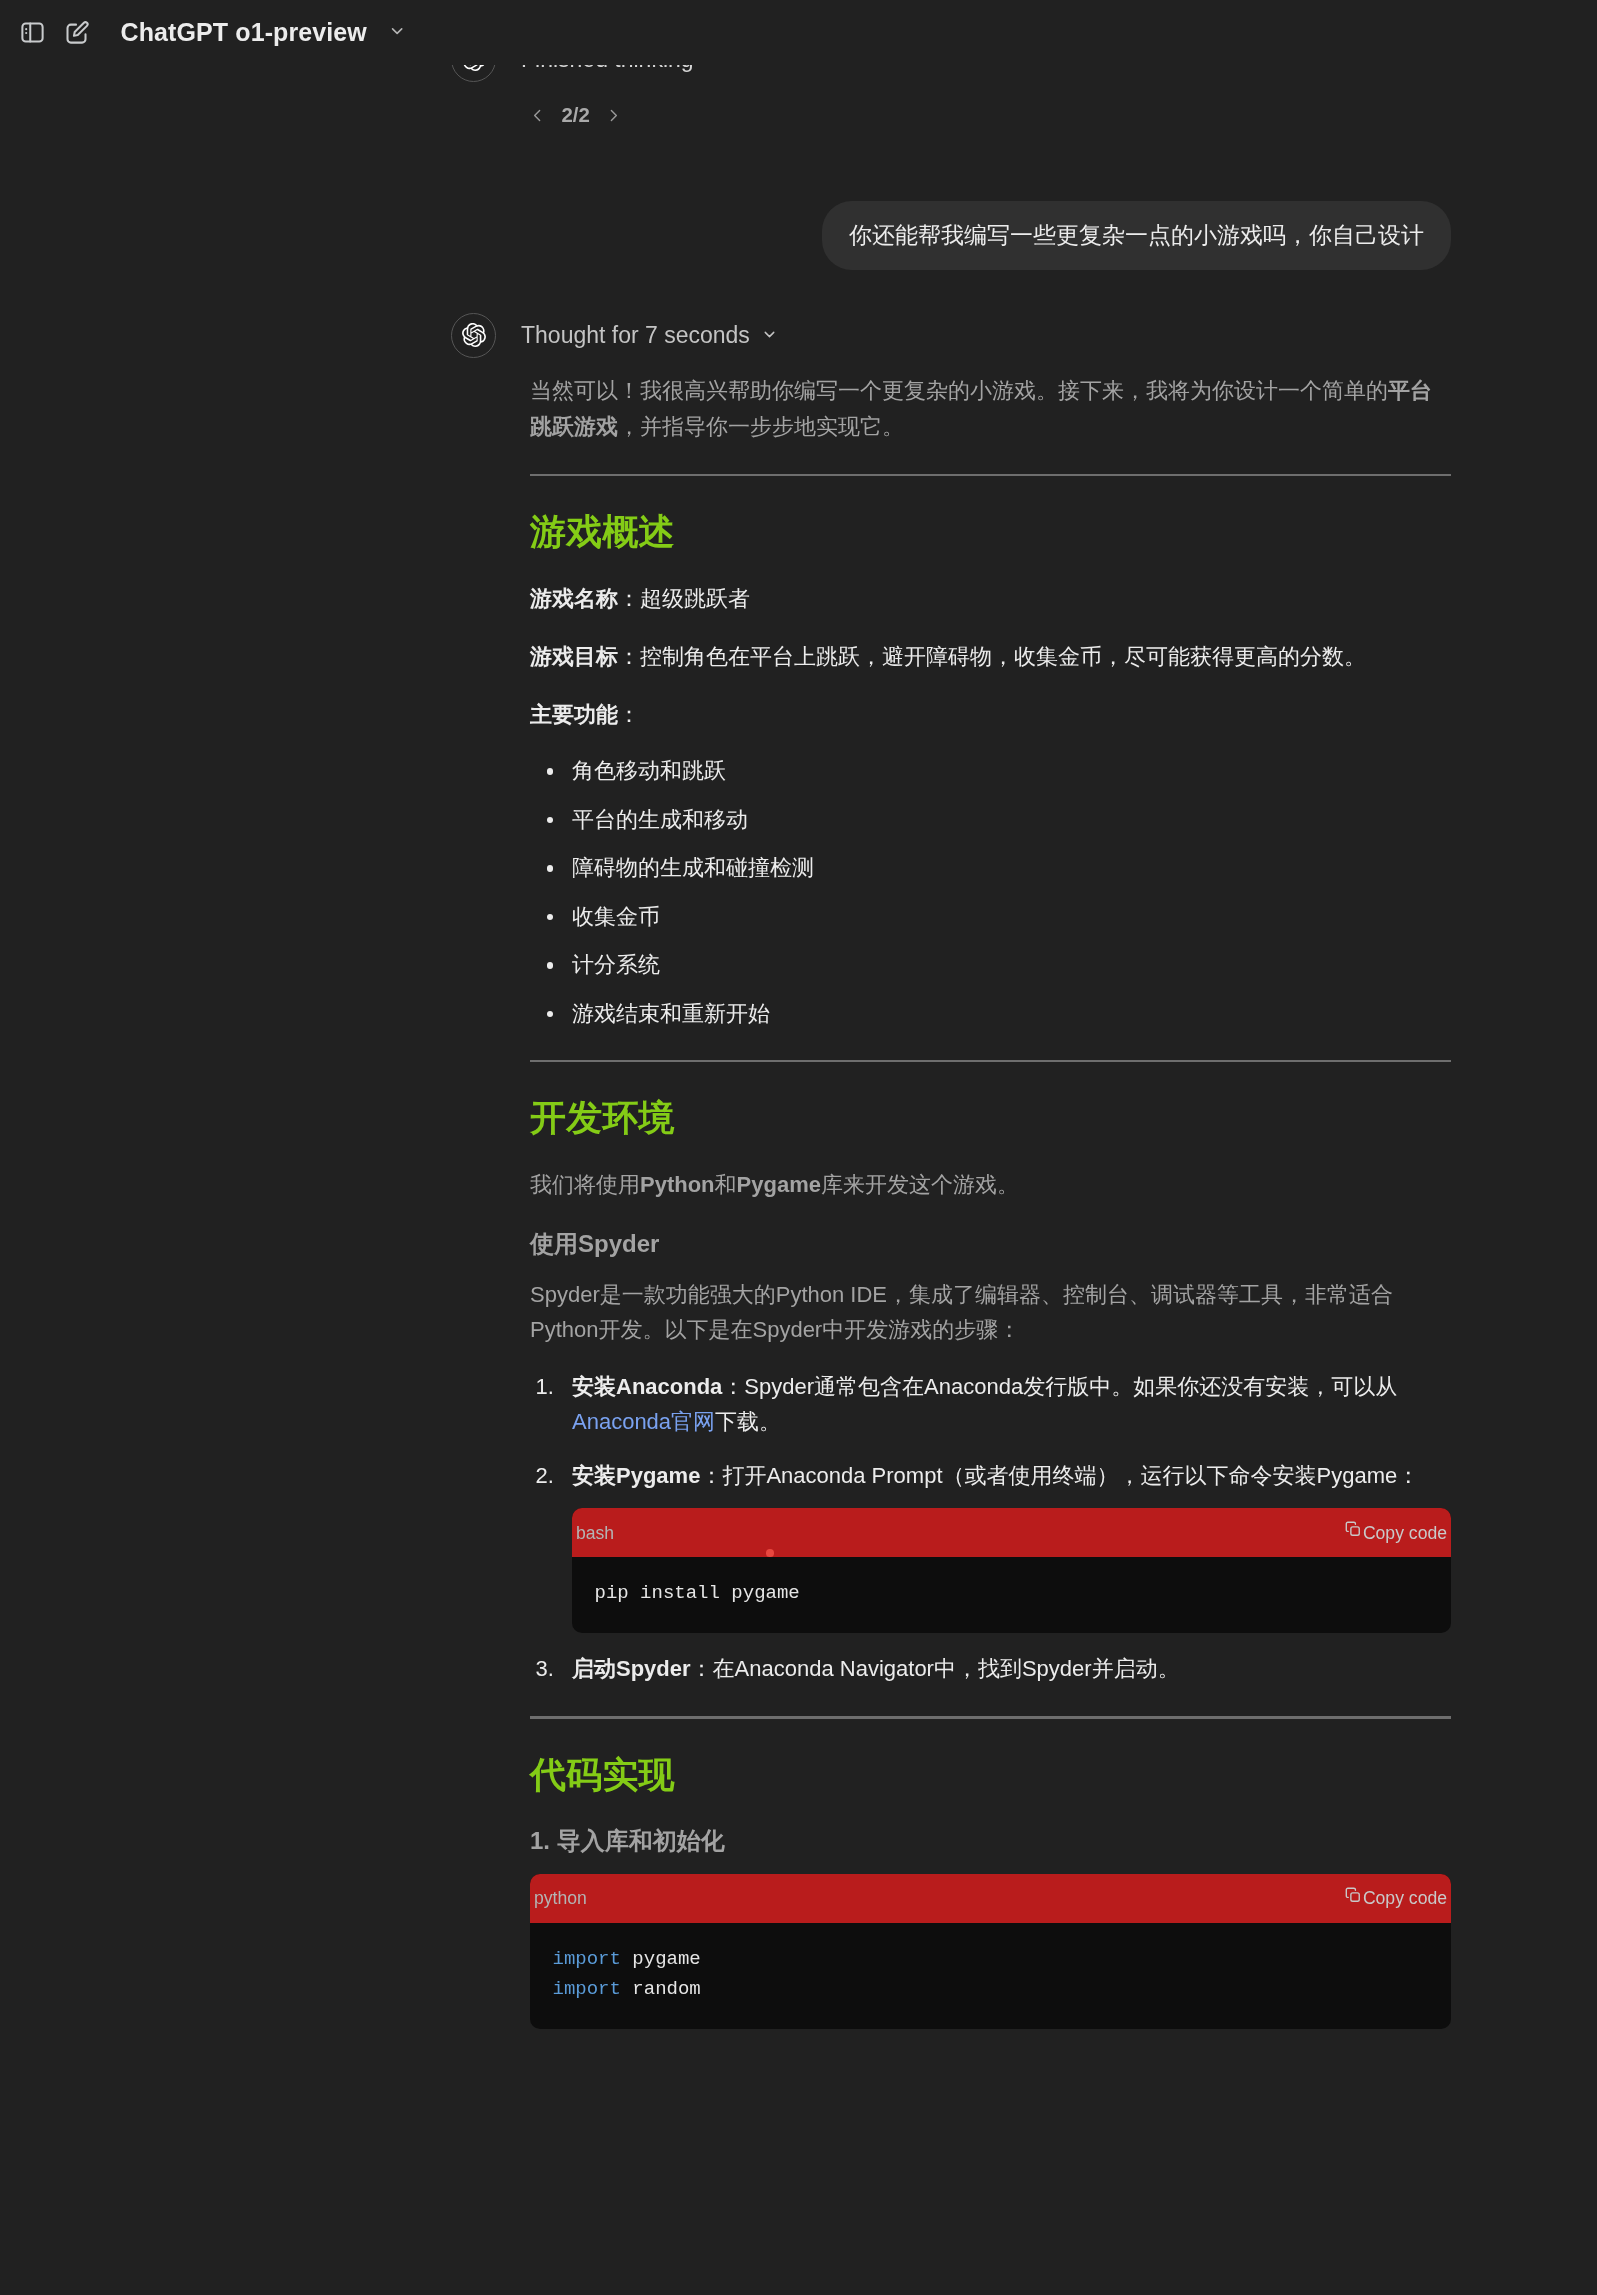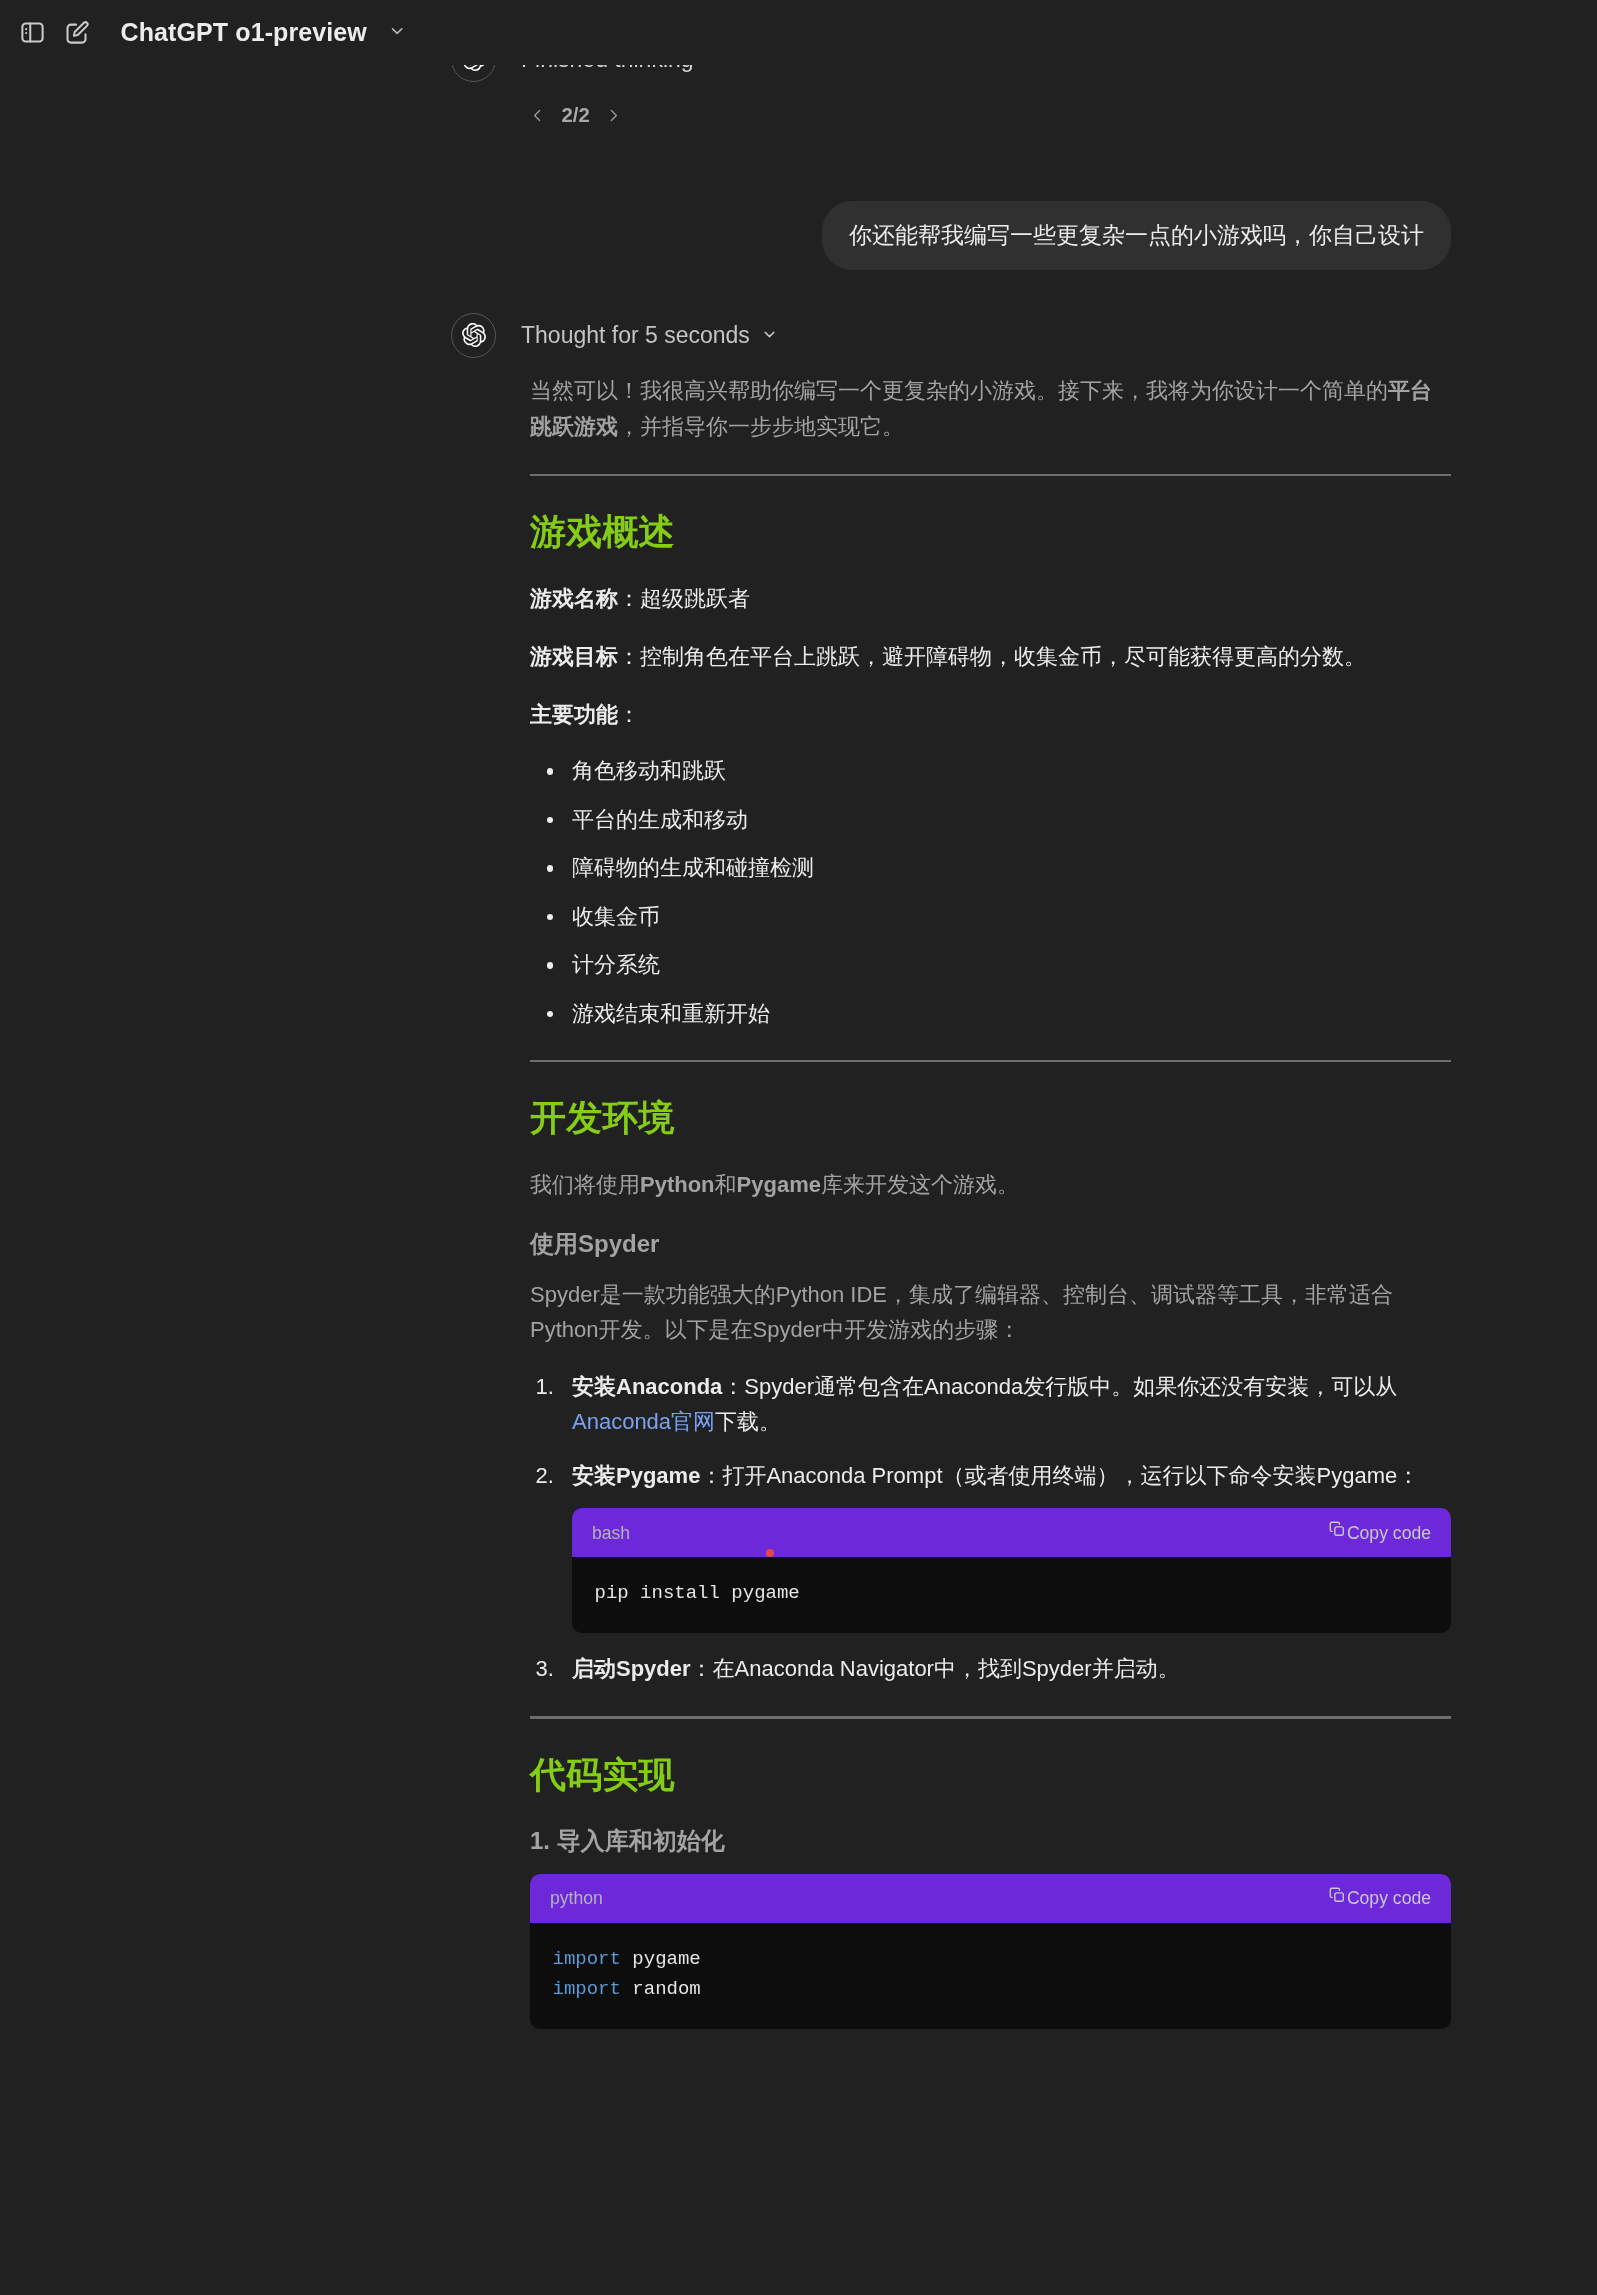--- a/index.html
+++ b/index.html
@@ -122,22 +122,22 @@
   }
   ol.steps b { font-weight: 700; }
   a.link { color: #7aa2f0; text-decoration: none; }
 
   
   .code {
     border-radius: 10px; overflow: hidden; margin: 15.5px 0 18.3px 0;
     background: #0d0d0d;
   }
   .code-head {
-    background: #6d28d9; height: 49px; display: flex; align-items: center;
-    justify-content: space-between; padding: 0 20px;
+    background: #b91c1c; height: 49px; display: flex; align-items: center;
+    justify-content: space-between; padding: 0 4px;
   }
   .code-lang { font-size: 17.6px; color: #b4b4b4; }
   .copy {
     display: flex; align-items: center; gap: 1px;
     font-size: 17.6px; color: #c9c9c9;
   }
   .code-body {
     padding: 21px 22.5px 24px 22.5px;
     font-family: "Liberation Mono", "DejaVu Sans Mono", monospace;
     font-size: 19px; line-height: 1.62; color: #e6e6e6;
@@ -218,21 +218,21 @@
 
   <div class="assistant-head">
     <div class="avatar">
       <span>
         <svg width="24" height="24" viewBox="0 0 24 24" fill="#ffffff">
           <path d="M22.28 9.82a5.98 5.98 0 0 0-.52-4.91 6.05 6.05 0 0 0-6.51-2.9A6 6 0 0 0 4.98 4.18a5.98 5.98 0 0 0-4 2.9 6.05 6.05 0 0 0 .75 7.1 5.98 5.98 0 0 0 .51 4.91 6.05 6.05 0 0 0 6.52 2.9A5.98 5.98 0 0 0 13.26 24a6.05 6.05 0 0 0 5.77-4.19 5.98 5.98 0 0 0 4-2.9 6.05 6.05 0 0 0-.75-7.09zM13.26 22.43a4.48 4.48 0 0 1-2.88-1.04l.14-.08 4.78-2.76a.79.79 0 0 0 .39-.68v-6.74l2.02 1.17a.07.07 0 0 1 .04.05v5.58a4.5 4.5 0 0 1-4.49 4.5zM3.6 18.3a4.47 4.47 0 0 1-.54-3.01l.14.09 4.79 2.76a.77.77 0 0 0 .78 0l5.84-3.37v2.33a.08.08 0 0 1-.03.06L9.74 19.95a4.5 4.5 0 0 1-6.14-1.64zM2.34 7.9a4.49 4.49 0 0 1 2.35-1.97V11.6a.77.77 0 0 0 .39.68l5.81 3.35-2.02 1.17a.08.08 0 0 1-.07 0l-4.83-2.8A4.5 4.5 0 0 1 2.34 7.9zm16.62 3.86-5.84-3.4 2.02-1.16a.08.08 0 0 1 .07 0l4.83 2.79a4.49 4.49 0 0 1-.68 8.1v-5.66a.8.8 0 0 0-.4-.67zm2.01-3.02-.14-.09-4.78-2.79a.78.78 0 0 0-.79 0L9.43 9.23V6.9a.07.07 0 0 1 .03-.06l4.83-2.79a4.5 4.5 0 0 1 6.68 4.66zM8.33 12.87 6.3 11.7a.08.08 0 0 1-.04-.06V6.07a4.5 4.5 0 0 1 7.37-3.45l-.14.08-4.78 2.76a.79.79 0 0 0-.39.68zm1.1-2.37 2.6-1.5 2.61 1.5v3l-2.6 1.5-2.61-1.5z"></path>
         </svg>
       </span>
     </div>
     <div class="thought-label">
-      <span>Thought for 5 seconds</span>
+      <span>Thought for 7 seconds</span>
       <span>
         <svg width="17" height="17" viewBox="0 0 24 24" fill="none" stroke="currentColor" stroke-width="2" stroke-linecap="round" stroke-linejoin="round">
           <polyline points="6 9 12 15 18 9"></polyline>
         </svg>
       </span>
     </div>
   </div>
 
   <div class="body">
 

